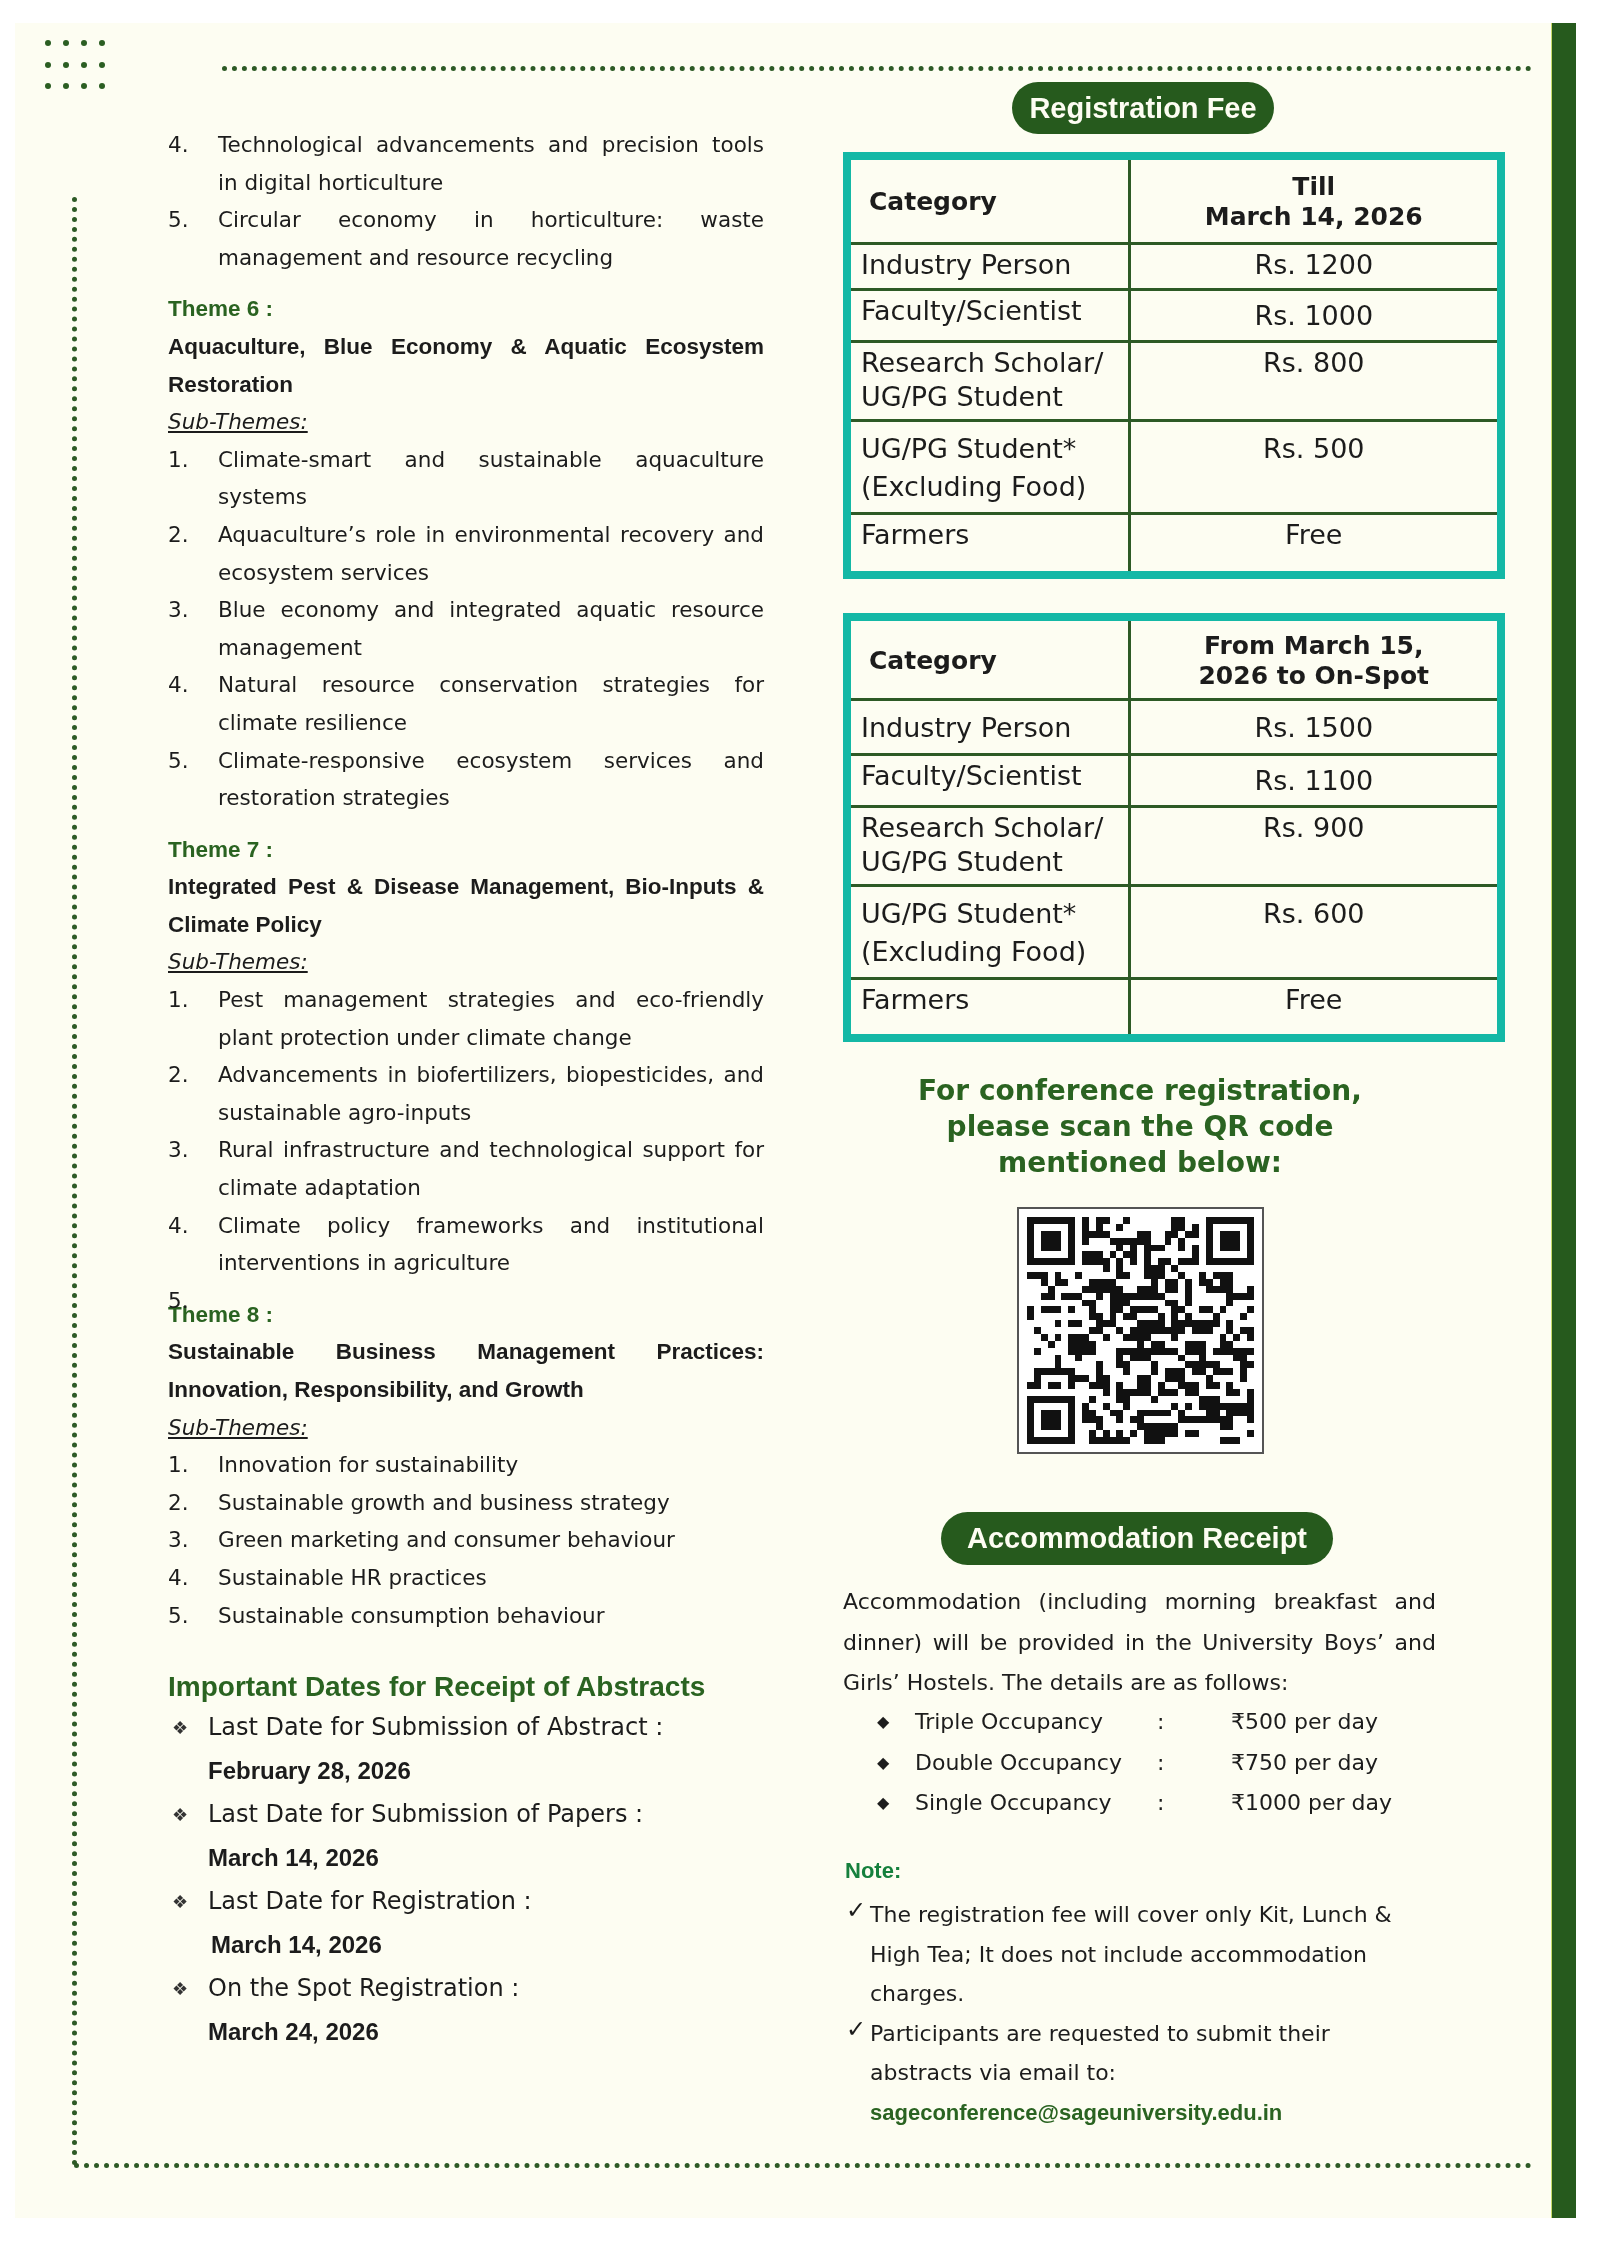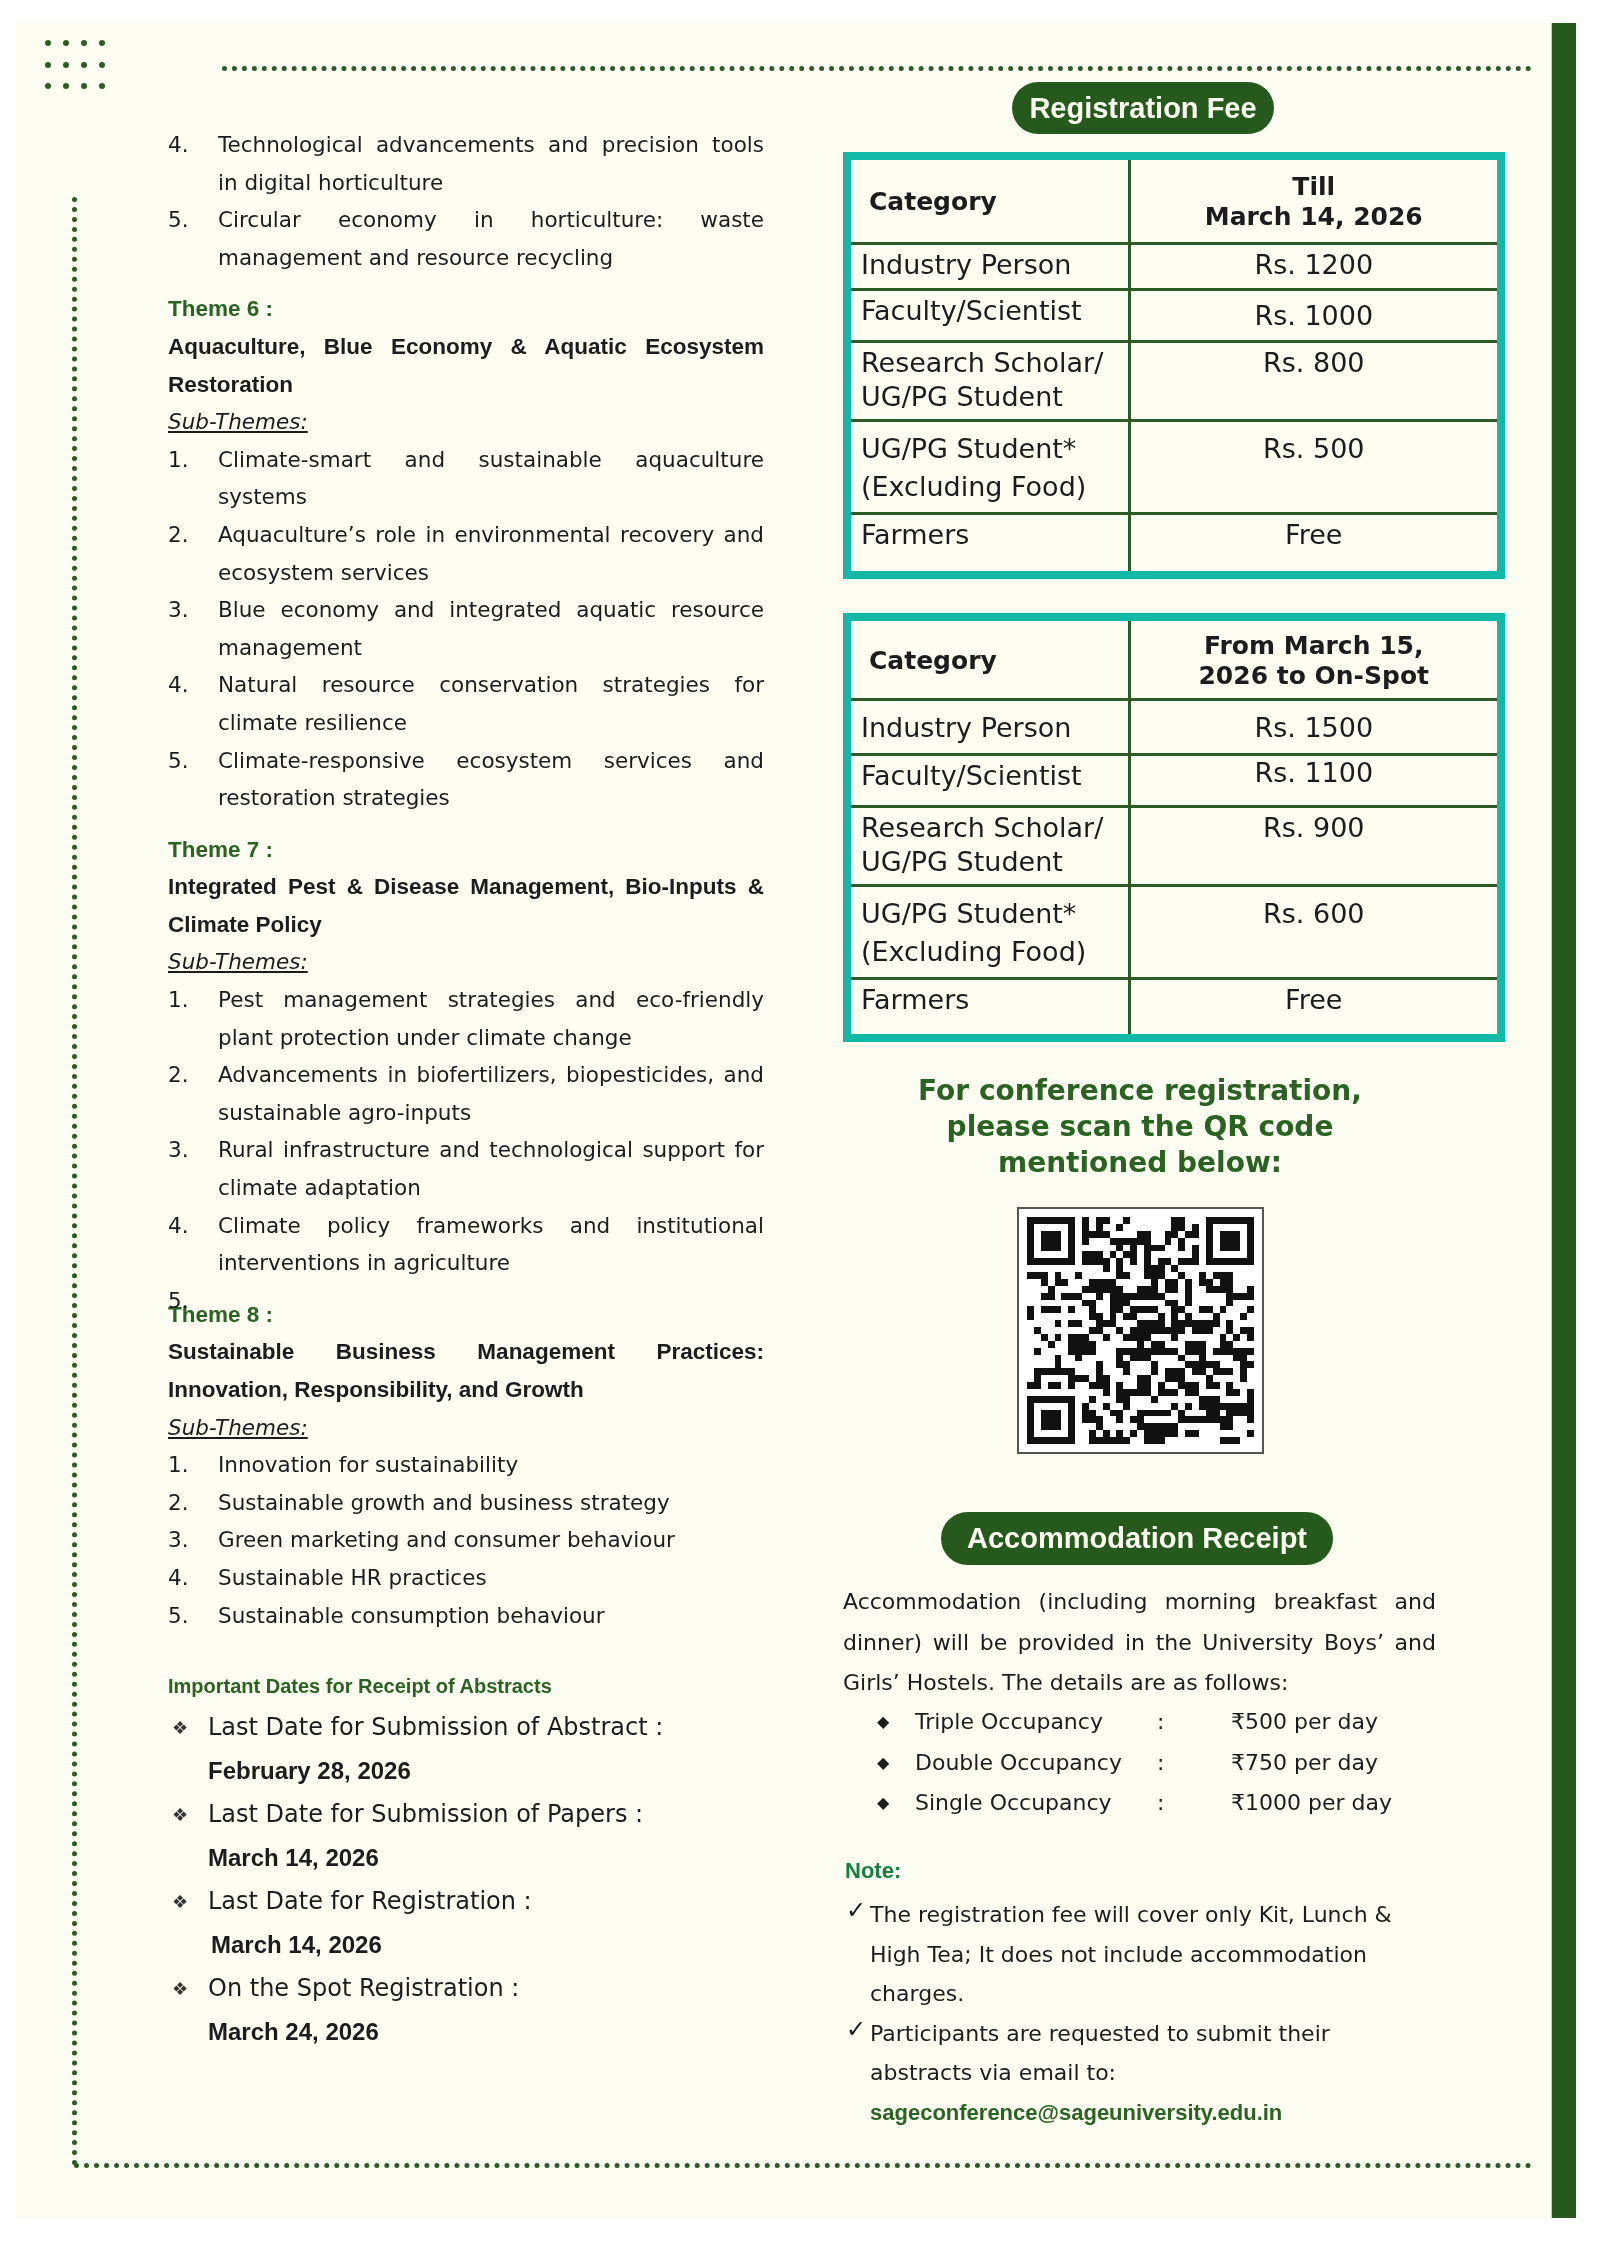--- a/index.html
+++ b/index.html
@@ -11,21 +11,21 @@
   .dots-grid span { position: absolute; width: 6px; height: 6px; border-radius: 50%; background: #2b5e22; }
   .hr-dotted { position: absolute; height: 0; border-top: 5px dotted #2d5a26; }
   .vr-dotted { position: absolute; width: 0; border-left: 5px dotted #2d5a26; }
 
   .left-col { position: absolute; left: 168px; top: 126px; width: 596px; font-size: 21.5px; line-height: 37.6px; }
   .num-item { position: relative; padding-left: 50px; text-align: justify; text-align-last: left; }
   .num-item .num { position: absolute; left: 0; top: 0; }
   .theme-head { color: #2a6321; font-weight: bold; margin-top: 14px; font-family: "Liberation Sans", sans-serif; font-size: 22.5px; }
   .theme-title { font-weight: bold; text-align: justify; font-family: "Liberation Sans", sans-serif; font-size: 22.5px; }
   .sub-themes { font-style: italic; text-decoration: underline; }
-  .dates-head { color: #2a6321; font-weight: bold; font-family: "Liberation Sans", sans-serif; font-size: 20px; margin-top: 34px; }
+  .dates-head { color: #2a6321; font-weight: bold; font-family: "Liberation Sans", sans-serif; font-size: 28px; margin-top: 34px; }
   .date-item { position: relative; padding-left: 40px; font-size: 24px; line-height: 43.5px; }
   .date-item .bullet { position: absolute; left: 4px; top: 0; font-size: 18px; color: #333; }
   .date-val { font-weight: bold; font-family: "Liberation Sans", sans-serif; font-size: 24px; padding-left: 40px; line-height: 43.5px; }
 
   .pill { position: absolute; background: #265a1d; color: #fdfdf2; border-radius: 30px; font-family: "Liberation Sans", sans-serif; font-weight: bold; text-align: center; }
   .fee-table { position: absolute; left: 843px; width: 662px; border: 8px solid #14b8a6; border-collapse: collapse; background: #fdfdf2; }
   .fee-table td, .fee-table th { border: 3px solid #2d5a26; vertical-align: top; font-size: 27px; line-height: 34px; padding: 3px 10px 0 10px; }
   .fee-table th { font-family: "DejaVu Sans", sans-serif; font-weight: bold; font-size: 25px; vertical-align: middle; line-height: 30px; }
   .fee-table th.cat { text-align: left; padding-left: 18px; }
   .fee-table td.val { text-align: center; }
@@ -191,21 +191,21 @@
   <tr style="height:55px;">
     <td style="padding-top:10px">
           <div>Industry Person</div>
         </td>
     <td class="val" style="padding-top:10px">Rs. 1500</td>
   </tr>
   <tr style="height:52px;">
     <td>
           <div>Faculty/Scientist</div>
         </td>
-    <td class="val" style="padding-top:0">Rs. 1100</td>
+    <td class="val" style="padding-top:8px">Rs. 1100</td>
   </tr>
   <tr style="height:79px;">
     <td>
           <div>Research Scholar/</div>
           <div>UG/PG Student</div>
         </td>
     <td class="val">Rs. 900</td>
   </tr>
   <tr style="height:93px;">
     <td style="padding-top:10px;">

